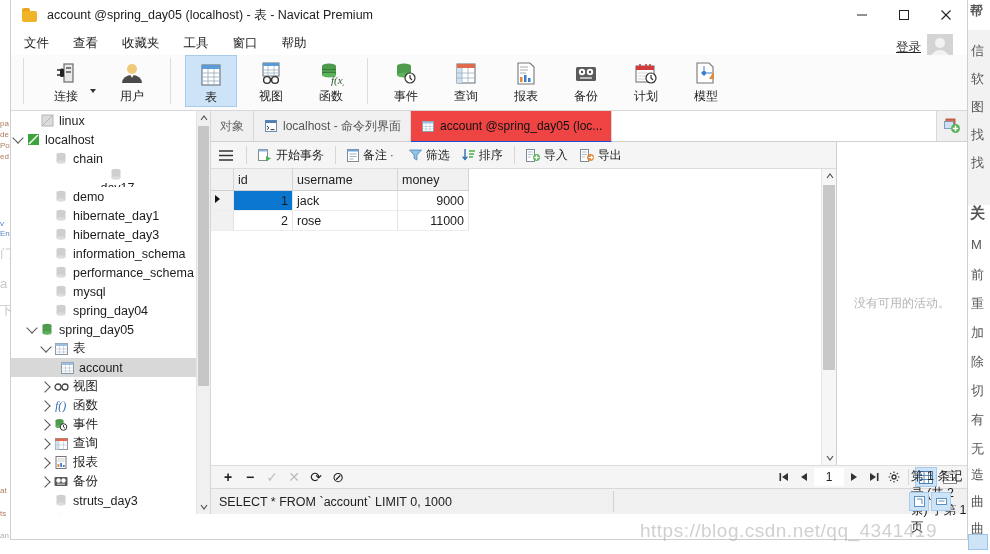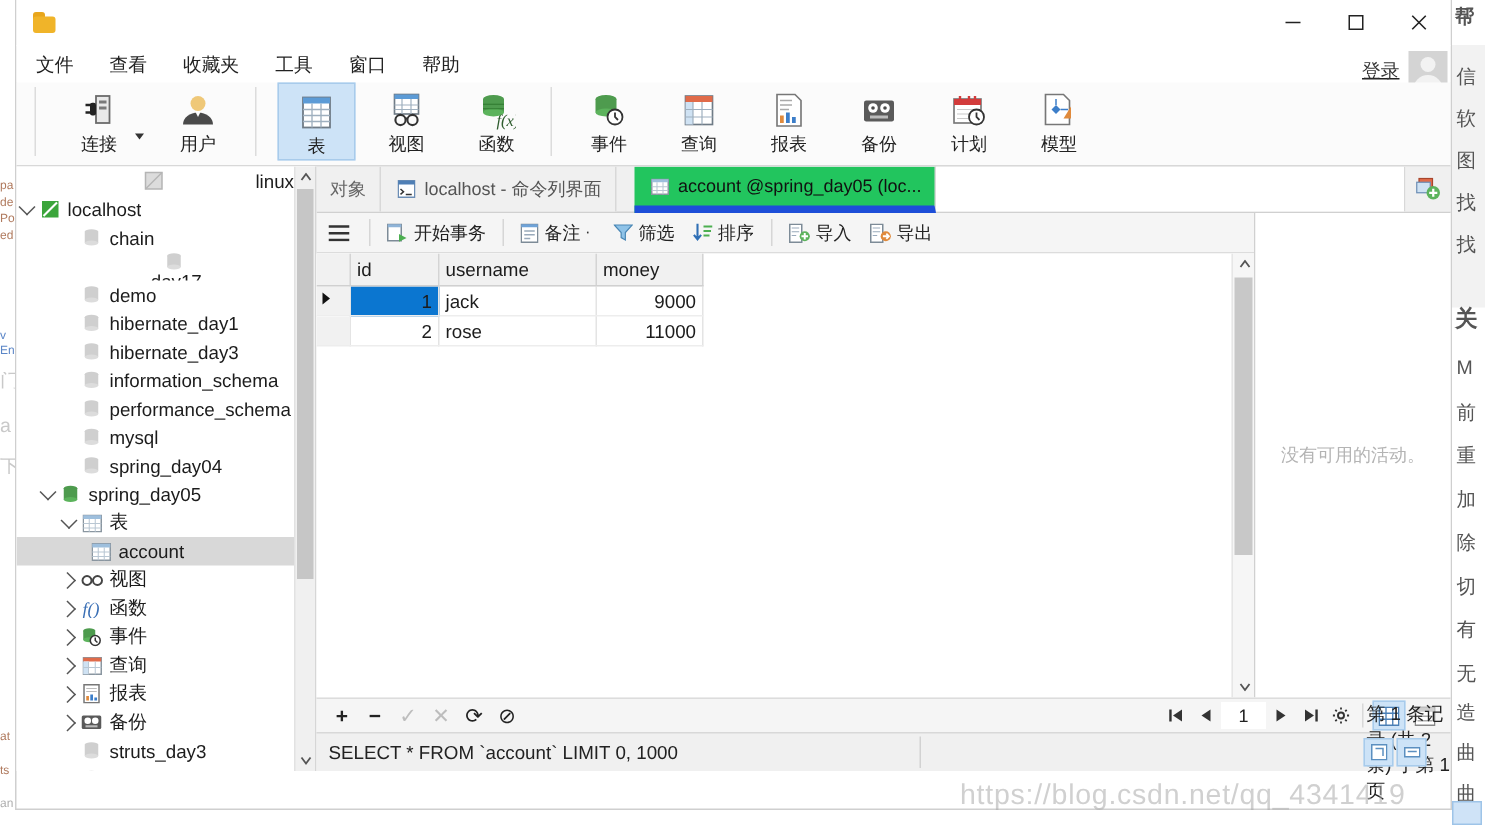--- a/index.html
+++ b/index.html
@@ -31,21 +31,21 @@
   #app-icon .f1{position:absolute;left:1px;top:5px;width:15px;height:11px;background:#f0b429;border-radius:2px;}
   #app-icon .f2{position:absolute;left:1px;top:2px;width:8px;height:5px;background:#e8a61c;border-radius:2px 2px 0 0;}
   #title-text{font-size:12.5px;color:#222;}
   .wbtns{position:absolute;right:0;top:0;display:flex;height:30px;}
   .wbtn{width:42px;height:30px;display:flex;align-items:center;justify-content:center;}
   .wbtn svg{display:block;}
 
   
   #menubar{height:24px;background:#ffffff;display:flex;align-items:center;position:relative;}
   .menu-item{padding:2px 11px;font-size:12.5px;color:#222;margin-left:2px;}
-  #login-area{position:absolute;right:0;top:0;height:32px;display:flex;align-items:center;text-decoration:underline;}
+  #login-area{position:absolute;right:12px;top:0;height:32px;display:flex;align-items:center;text-decoration:underline;}
   #login-text{font-size:12.5px;color:#333;margin-right:6px;}
   #login-avatar{width:26px;height:26px;background:#d4d4d4;position:relative;overflow:hidden;margin-right:2px;}
   #login-avatar .head{position:absolute;left:8px;top:4px;width:10px;height:10px;border-radius:50%;background:#f2f2f2;}
   #login-avatar .body{position:absolute;left:3px;top:16px;width:20px;height:12px;border-radius:10px 10px 0 0;background:#f2f2f2;}
 
   
   #toolbar{height:55px;background:#fbfbfb;border-bottom:1px solid #d8d8d8;display:flex;align-items:flex-start;position:relative;}
   .tb-sep{width:1px;height:46px;background:#dcdcdc;margin:3px 6px 0 6px;}
   .tb-btn{width:52px;height:52px;display:flex;flex-direction:column;align-items:center;justify-content:flex-start;padding-top:4px;box-sizing:border-box;position:relative;}
   .tb-btn.active{background:#cde3f7;border:1px solid #a8cbeb;box-sizing:border-box;}
@@ -68,21 +68,21 @@
   .tlabel{overflow:hidden;text-overflow:ellipsis;}
   .sb-scroll{position:absolute;right:0;top:0;width:14px;bottom:0;background:#f0f0f0;border-left:1px solid #e2e2e2;box-sizing:border-box;}
   .sb-arrow{width:14px;height:14px;display:flex;align-items:center;justify-content:center;}
   .sb-thumb{position:absolute;left:1px;width:11px;background:#c6c6c6;}
 
   
   #center{flex:1;display:flex;flex-direction:column;min-width:0;}
   #tabbar{height:30px;background:#f0f0f0;display:flex;align-items:stretch;border-bottom:1px solid #d0d0d0;}
   .tab{display:flex;align-items:center;padding:0 9px;font-size:12px;color:#555;background:#f0f0f0;border-right:1px solid #d8d8d8;white-space:nowrap;}
   .tab.obj{color:#666;}
-  .tab.active{background:#22c55e;color:#111;border-bottom:5px solid #1d4ed8;margin-bottom:-1px;margin-left:12px;}
+  .tab.active{background:#ef4444;color:#111;border-bottom:1px solid #1d4ed8;margin-bottom:-1px;}
   .tab .tico{margin-right:4px;}
   .tab-filler{flex:1;background:#ffffff;border-right:1px solid #d8d8d8;}
   .tab-add{width:30px;display:flex;align-items:center;justify-content:center;background:#f0f0f0;}
 
   #worksplit{flex:1;display:flex;min-height:0;}
   #workarea{flex:1;display:flex;flex-direction:column;min-width:0;border-right:1px solid #d0d0d0;}
   #datatoolbar{height:26px;background:#f5f5f5;border-bottom:1px solid #dcdcdc;display:flex;align-items:center;}
   .dt-btn{display:flex;align-items:center;padding:0 6px;height:22px;font-size:12px;color:#222;white-space:nowrap;}
   .dt-ico{margin-right:4px;display:flex;align-items:center;}
   .dt-sep{width:1px;height:18px;background:#d6d6d6;margin:0 5px;}
@@ -168,20 +168,21 @@
   <div class="bg-taskicon"></div>
 </div>
 
 <div id="app">
 
   <div id="titlebar">
     <div id="app-icon">
         <div class="f2"></div>
         <div class="f1"></div>
       </div>
+    <div id="title-text">account @spring_day05 (localhost) - 表 - Navicat Premium</div>
     <div class="wbtns">
       <div class="wbtn">
         <svg width="12" height="12" viewBox="0 0 12 12">
             <line x1="1" y1="6" x2="11" y2="6" stroke="#222" stroke-width="1"></line>
           </svg>
       </div>
       <div class="wbtn">
         <svg width="12" height="12" viewBox="0 0 12 12">
             <rect x="1.5" y="1.5" width="9" height="9" fill="none" stroke="#222" stroke-width="1"></rect>
           </svg>
@@ -358,21 +359,21 @@
       </div>
       <div class="tb-lbl">模型</div>
     </div>
   </div>
 
   <div id="body">
 
     <div id="sidebar">
       <div id="tree">
 
-        <div class="tnode" style="padding-left:14px;justify-content:space-between;">
+        <div class="tnode" style="padding-left:14px;">
           <div class="tw"></div>
           <div class="tico">
             <svg width="13" height="13" viewBox="0 0 13 13">
                 <rect x="1" y="1" width="11" height="11" fill="#dcdcdc" stroke="#b5b5b5"></rect>
                 <path d="M1 12 L12 1" stroke="#b5b5b5"></path>
               </svg>
           </div>
           <div class="tlabel">linux</div>
         </div>
 

